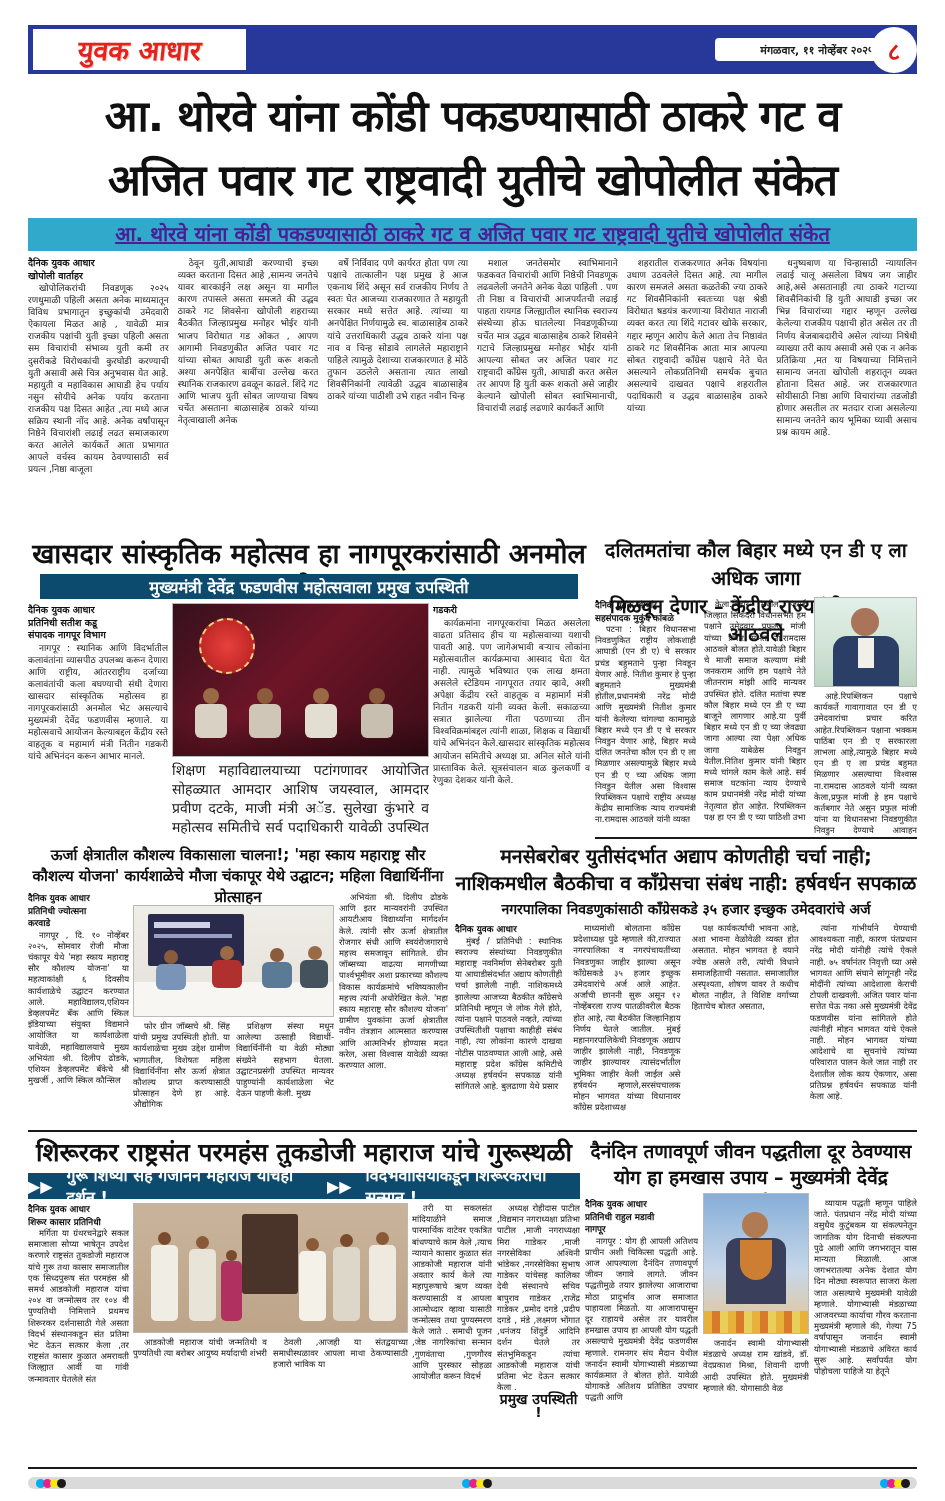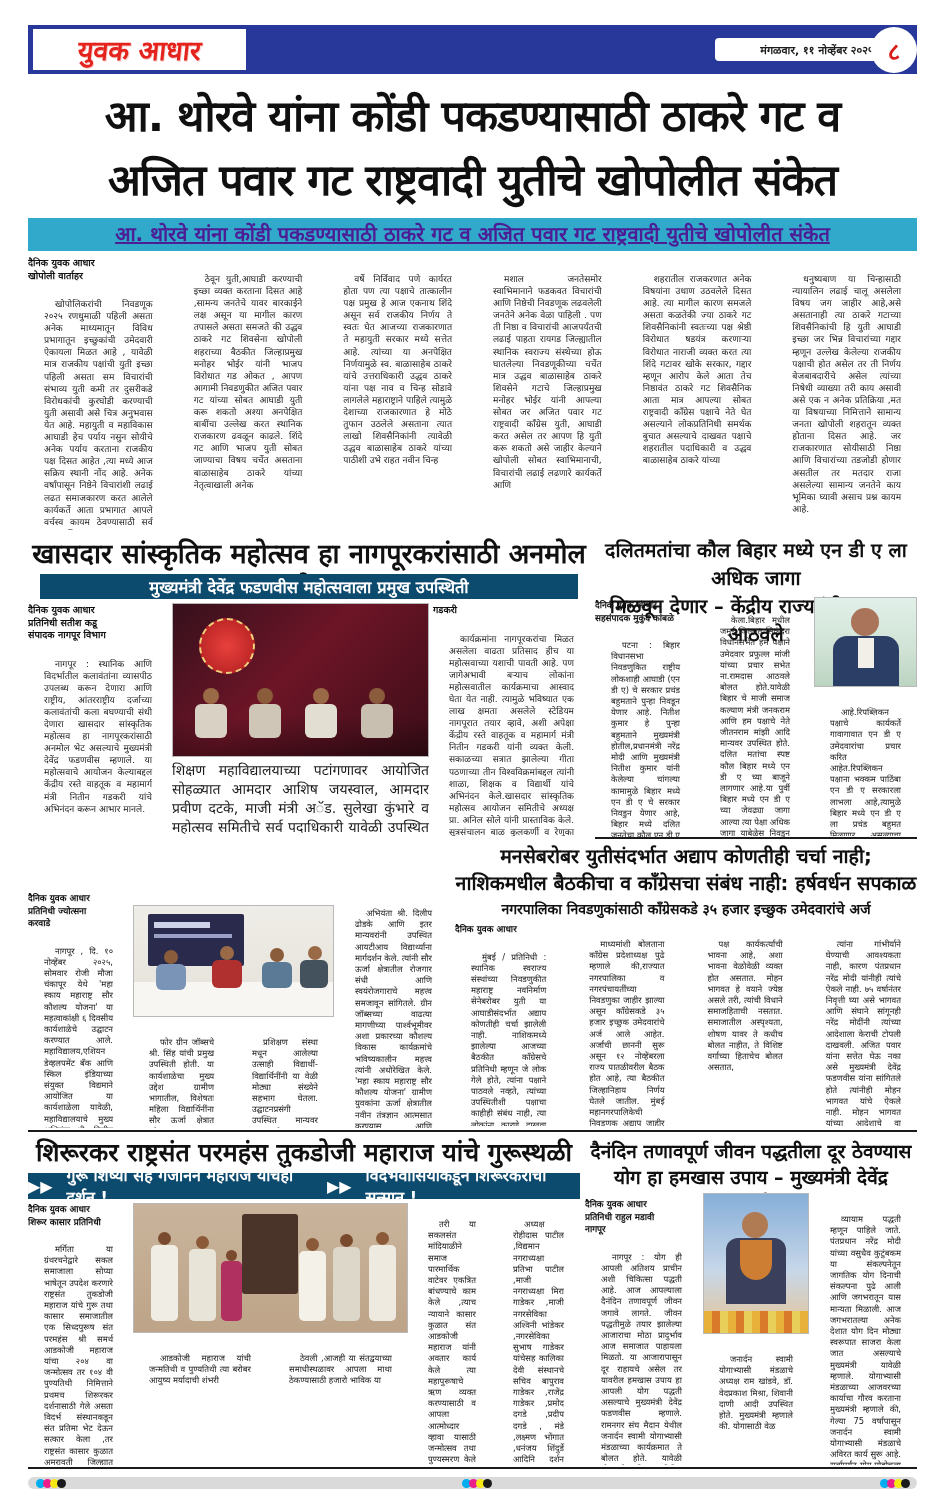--- a/index.html
+++ b/index.html
@@ -16,21 +16,21 @@
             font-size:11px;font-weight:700;color:#1c1c1c;padding-left:22px;}
   .pagecircle{background:#ffffff;border-radius:50%;display:flex;align-items:center;justify-content:center;
               color:#d81f1a;font-size:24px;font-weight:800;}
   
   .mainhead{font-size:43px;line-height:64px;font-weight:800;color:#101010;letter-spacing:-1px;}
   .strap{background:#31a9cb;color:#4c1d95;font-weight:800;font-size:20px;line-height:33px;text-decoration:underline;}
   .h2{font-weight:800;color:#101010;}
   .redbar{background:#0c4a6e;color:#ffffff;font-weight:800;display:flex;align-items:center;justify-content:center;}
   
   .bt{font-size:9px;line-height:12.1px;text-align:justify;color:#1b1b1b;overflow:hidden;}
-  .bt p{margin:16px;text-indent:11px;}
+  .bt p{margin:0;text-indent:11px;}
   .bt8{font-size:8.4px;line-height:11.2px;}
   .byl{font-weight:800;font-size:9.5px;line-height:12.5px;text-indent:0;color:#111;}
   .capt{font-size:14px;line-height:19px;text-align:justify;color:#1b1b1b;overflow:hidden;}
   .rule{background:#1a1a1a;}
   .leadcols{display:flex;gap:9px;overflow:hidden;}
   .leadcols .col{flex:1;overflow:hidden;}
   .mnscols{display:flex;gap:11px;overflow:hidden;}
   .mnscols .col{flex:1;overflow:hidden;}
   
   .photo{overflow:hidden;border:1px solid #b9b9b9;box-sizing:border-box;}
@@ -136,20 +136,21 @@
   <div class="abs photo ph-ath" style="left:814px;top:597px;width:103px;height:90px;">
     <div class="fig head-dot" style="left:36px;top:10px;width:28px;height:28px;background:#a9745a;"></div>
     <div class="fig" style="left:18px;top:38px;width:66px;height:52px;background:#2b3f66;border-radius:14px 14px 0 0;"></div>
     <div class="fig" style="left:43px;top:40px;width:16px;height:30px;background:#f2efe8;"></div>
   </div>
   <div class="abs bt bt8" style="left:814px;top:691px;width:103px;height:145px;">
     <p>आहे.रिपब्लिकन पक्षाचे कार्यकर्ते गावागावात एन डी ए उमेदवारांचा प्रचार करित आहेत.रिपब्लिकन पक्षाना भक्कम पाठिंबा एन डी ए सरकारला लाभला आहे,त्यामुळे बिहार मध्ये एन डी ए ला प्रचंड बहुमत मिळणार असल्याचा विश्वास ना.रामदास आठवले यांनी व्यक्त केला,प्रफुल मांजी हे हम पक्षाचे कर्तबगार नेते असुन प्रफुल मांजी यांना या विधानसभा निवडणुकीत निवडुन देण्याचे आवाहन ना.रामदास आठवले यांनी केले.</p>
   </div>
   <div class="abs rule" style="left:595px;top:837px;width:322px;height:2px;"></div>
 
+  <div class="abs center h2" style="left:28px;top:845px;width:420px;font-size:15px;line-height:21px;">ऊर्जा क्षेत्रातील कौशल्य विकासाला चालना!; 'महा स्काय महाराष्ट्र सौर कौशल्य योजना' कार्यशाळेचे मौजा चंकापूर येथे उद्घाटन; महिला विद्यार्थिनींना प्रोत्साहन</div>
   <div class="abs bt bt8" style="left:28px;top:892px;width:101px;height:236px;">
     <div class="byl" style="font-size:8.8px;">दैनिक युवक आधार</div>
     <div class="byl" style="font-size:8.8px;">प्रतिनिधी ज्योत्सना</div>
     <div class="byl" style="font-size:8.8px;">करवाडे</div>
     <p>नागपूर , दि. १० नोव्हेंबर २०२५, सोमवार रोजी मौजा चंकापूर येथे 'महा स्काय महाराष्ट्र सौर कौशल्य योजना' या महत्वाकांक्षी ६ दिवसीय कार्यशाळेचे उद्घाटन करण्यात आले. महाविद्यालय,एशियन डेव्हलपमेंट बँक आणि स्किल इंडियाच्या संयुक्त विद्यमाने आयोजित या कार्यशाळेला यावेळी, महाविद्यालयाचे मुख्य अभियंता श्री. दिलीप ढोडके, एशियन डेव्हलपमेंट बँकेचे श्री मुखर्जी , आणि स्किल कौन्सिल</p>
   </div>
   <div class="abs photo ph-sky" style="left:133px;top:905px;width:201px;height:112px;">
     <div class="fig" style="left:14px;top:8px;width:96px;height:52px;background:#2a2a4c;border-radius:2px;"></div>
     <div class="fig" style="left:20px;top:16px;width:56px;height:6px;background:#cfd3e8;"></div>
     <div class="fig" style="left:20px;top:28px;width:78px;height:4px;background:#9aa0c4;"></div>

